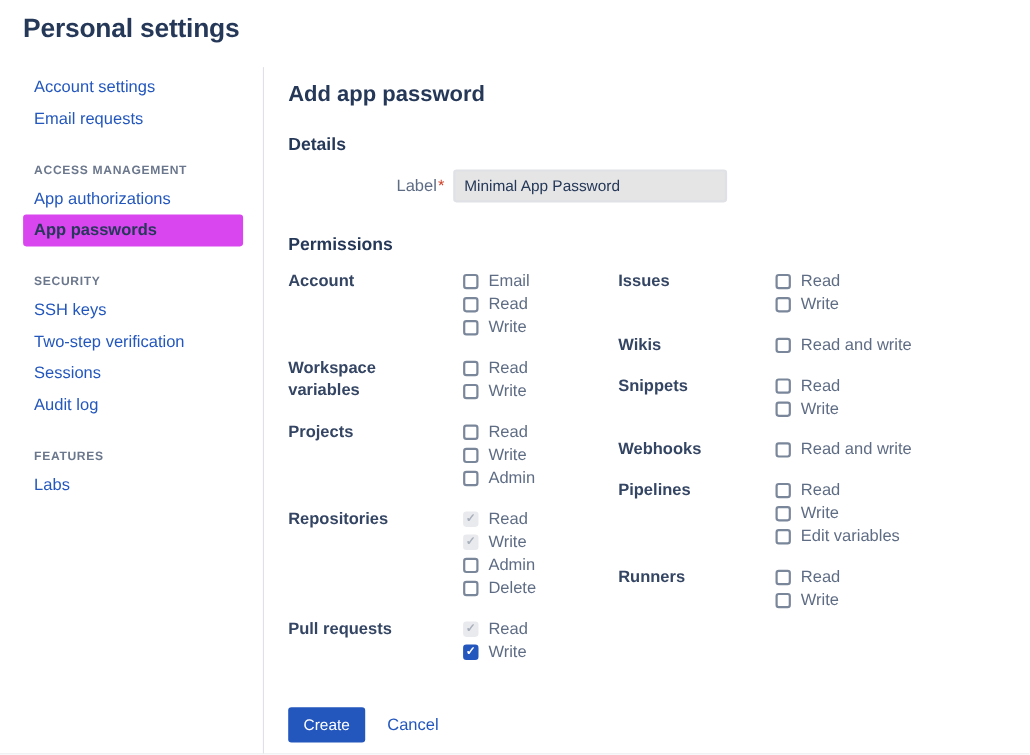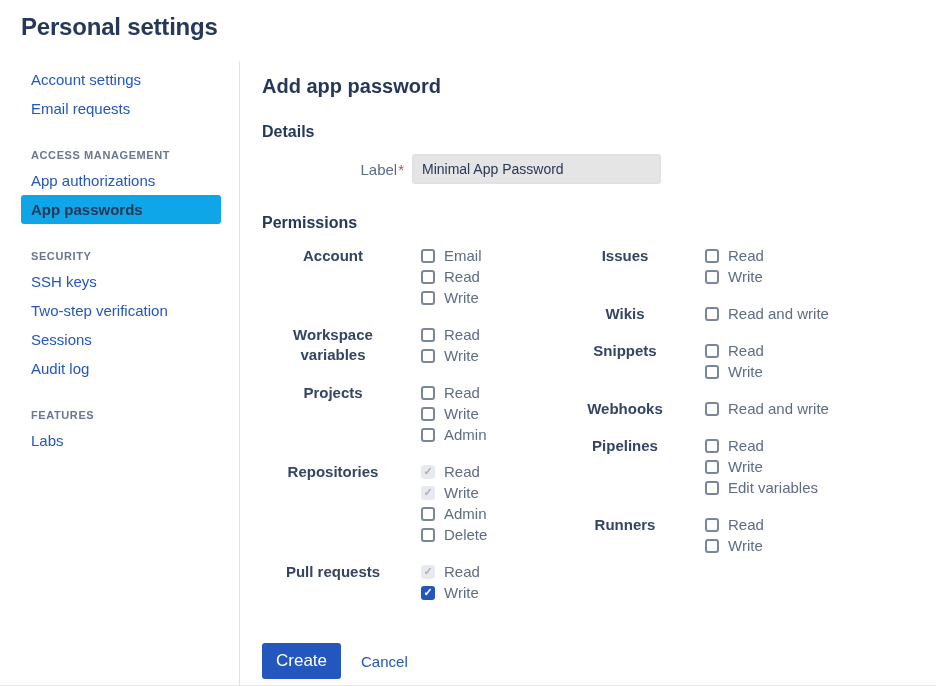--- a/index.html
+++ b/index.html
@@ -22,21 +22,21 @@
   .nav-section { margin-bottom: 20px; }
   .nav-heading {
     font-size: 11px; font-weight: 700; color: #6b778c;
     letter-spacing: 0.6px; padding: 6px 10px 5px; width: 200px;
   }
   .nav-item {
     display: block; width: 200px; padding: 5px 10px;
     font-size: 15px; line-height: 19px; color: #2357bd;
     text-decoration: none; cursor: pointer; border-radius: 3px;
   }
-  .nav-item.selected { background: #0ea5e9; color: #253858; font-weight: 600; }
+  .nav-item.selected { background: #d946ef; color: #253858; font-weight: 600; }
 
   
   .main { flex: 1; padding: 14px 0 0 22px; }
   .main-heading { font-size: 20px; font-weight: 700; color: #253858; margin-bottom: 25px; }
   .section-heading { font-size: 16px; font-weight: 700; color: #253858; margin-bottom: 13px; }
 
   .form-row { display: flex; align-items: center; margin-bottom: 30px; }
   .form-label {
     width: 142px; text-align: right; font-size: 15px; color: #5e6c84;
     margin-right: 8px; flex: none;
@@ -47,21 +47,21 @@
     border: 2px solid #dfe1e6; border-radius: 3px;
     padding: 0 8px; font-size: 14px; color: #253858;
     font-family: "Liberation Sans", sans-serif;
   }
 
   .perm-columns { display: flex; }
   .perm-col { display: flex; flex-direction: column; }
   .perm-col.left { width: 300px; flex: none; }
   .perm-group { display: flex; margin-bottom: 16px; }
   .group-label {
-    text-align: center; font-size: 15px; font-weight: 700; color: #344563;
+    text-align: left; font-size: 15px; font-weight: 700; color: #344563;
     line-height: 20px; margin-right: 17px; flex: none; padding-top: 1px;
   }
   .perm-col.left .group-label { width: 142px; }
   .perm-col.right .group-label { width: 126px; }
   .options { display: flex; flex-direction: column; }
   .option { display: flex; align-items: center; height: 21px; font-size: 15px; color: #5e6c84; }
   .cbox {
     width: 10px; height: 10px; border: 2px solid #7a869a; border-radius: 3px;
     background: #ffffff; margin-right: 9px; flex: none;
     position: relative; cursor: pointer; box-sizing: content-box;
@@ -72,21 +72,21 @@
     color: transparent; line-height: 1;
   }
   .cbox.checked { background: #2357bd; border-color: #2357bd; }
   .cbox.checked::after { color: #ffffff; }
   .cbox.disabled { background: #e9eaee; border-color: #e9eaee; cursor: default; }
   .cbox.disabled::after { color: #a9b0bc; }
 
   .actions { display: flex; align-items: center; margin-top: 24px; }
   .btn-create {
     background: #2357bd; color: #ffffff; border: none; border-radius: 3px;
-    font-size: 17px; padding: 8px 14px; cursor: pointer;
+    font-size: 14px; padding: 8px 14px; cursor: pointer;
     font-family: "Liberation Sans", sans-serif;
   }
   .cancel-link { margin-left: 20px; font-size: 15px; color: #2357bd; text-decoration: none; cursor: pointer; }
 </style>
 </head>
 <body>
 
 <div class="page">
   <h1 class="page-title">Personal settings</h1>
 

